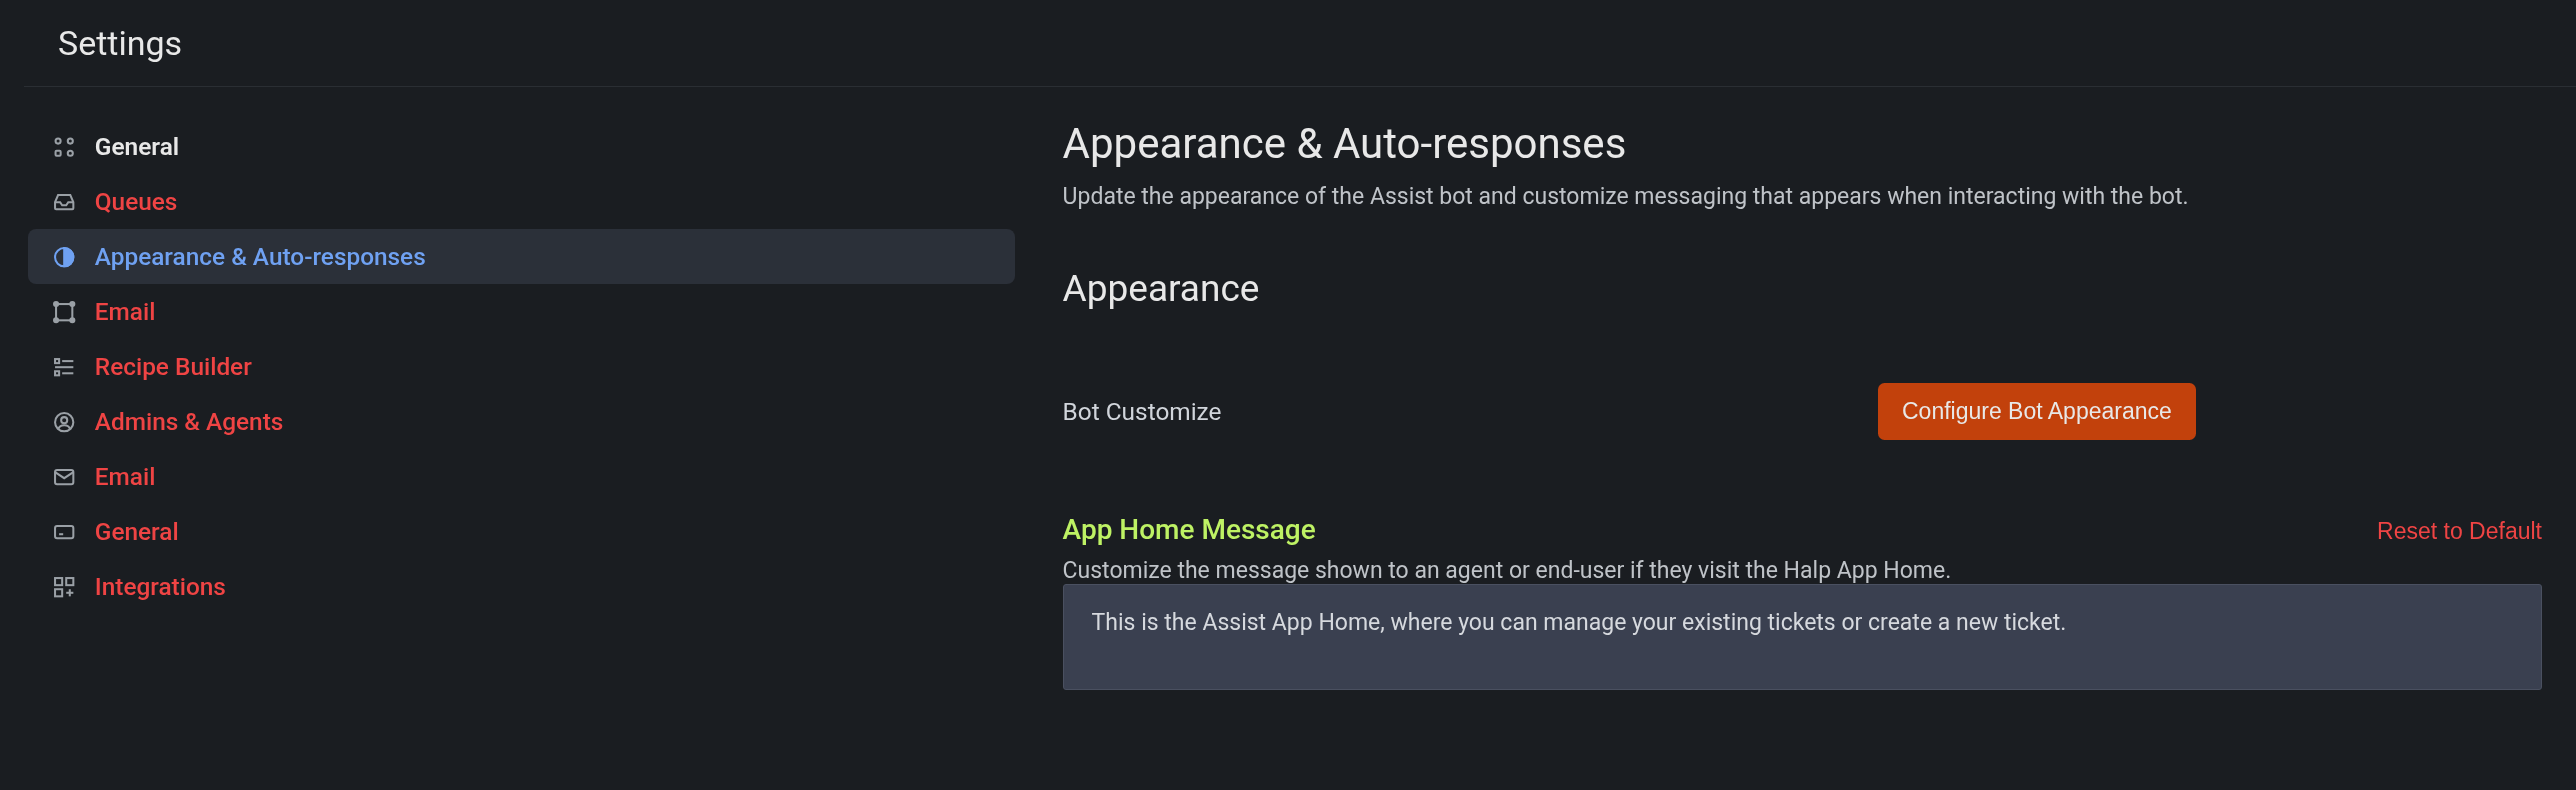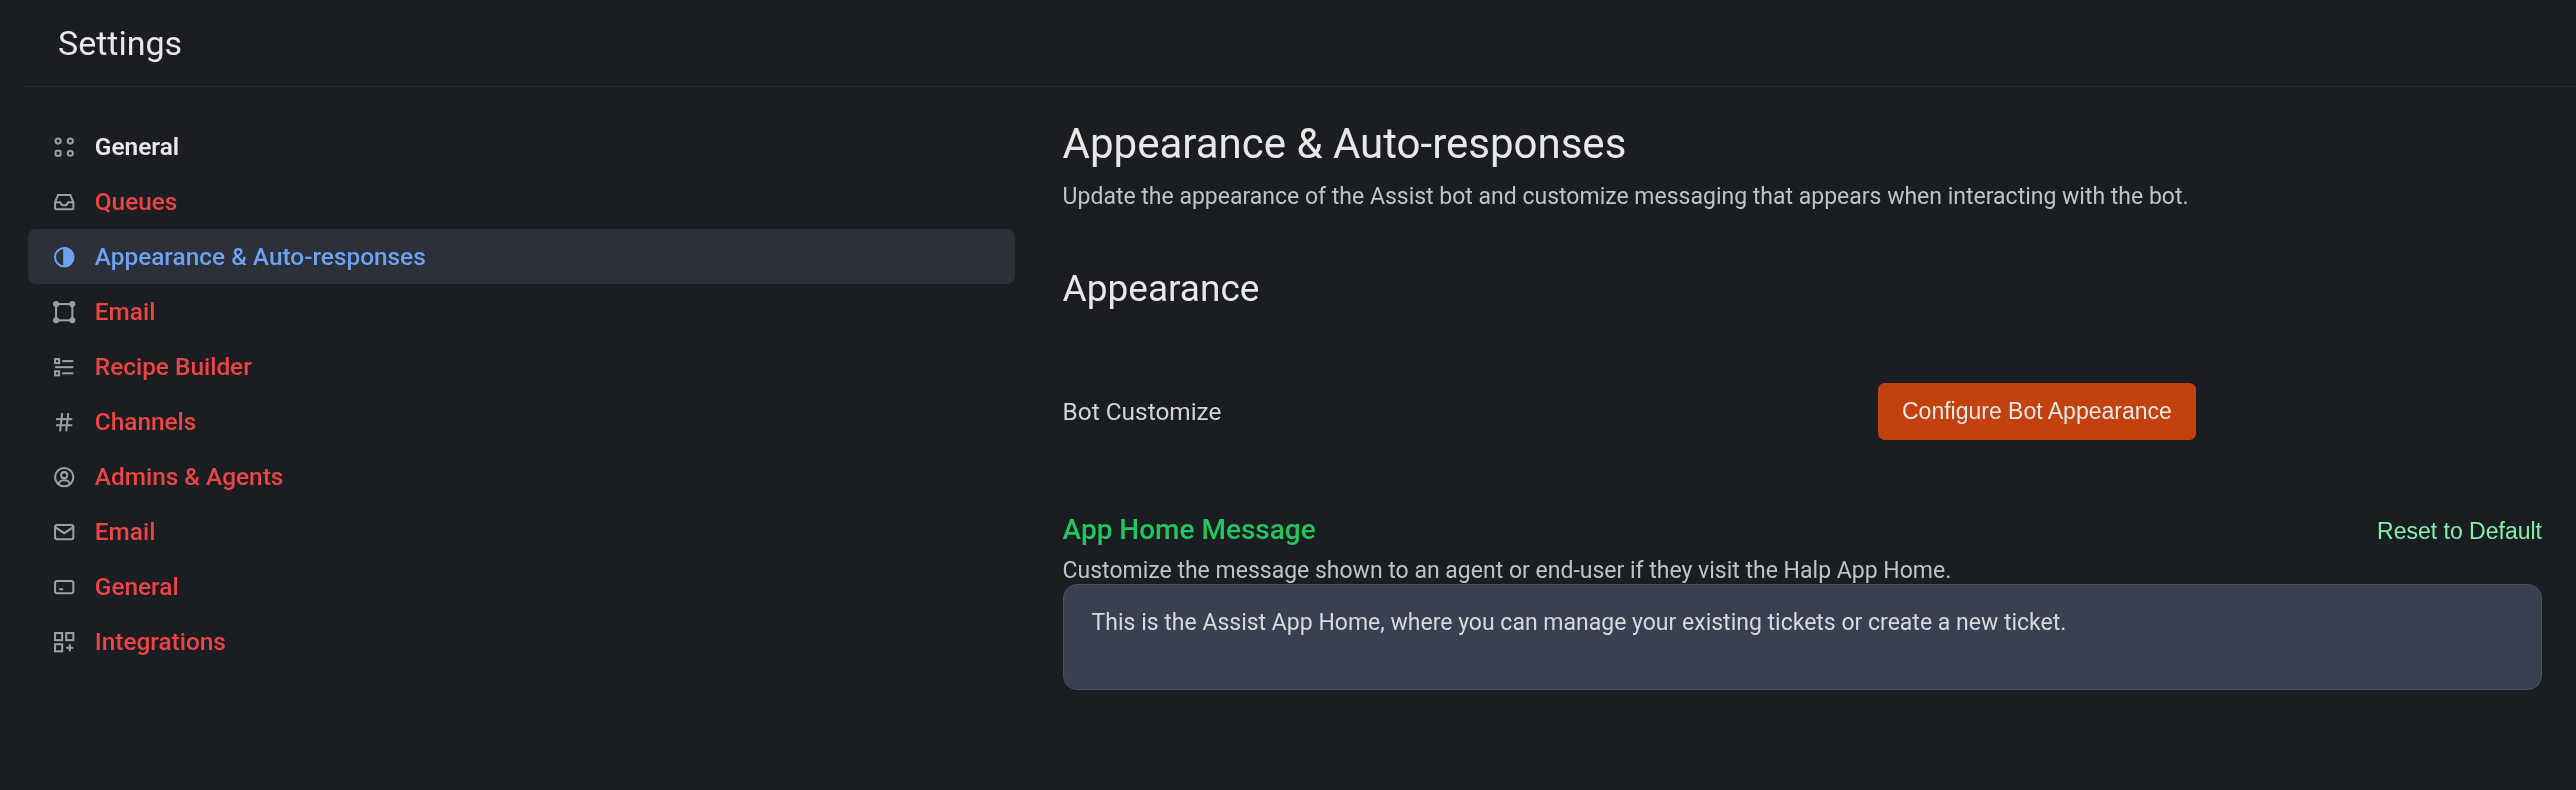--- a/index.html
+++ b/index.html
@@ -100,41 +100,41 @@
     .subsection-row {
       display: flex;
       justify-content: space-between;
       align-items: baseline;
       padding-right: 34px;
       margin-bottom: 11.4px;
     }
     .subsection-title {
       font-size: 28px;
       font-weight: 500;
-      color: #22c55e;
+      color: #bef264;
     }
     .reset-link {
-      color: #86efac;
+      color: #ef4444;
       font-size: 23px;
       cursor: pointer;
       background: none;
       border: none;
     }
     .subsection-desc {
       font-size: 23px;
       color: #bfc3c8;
     }
     .textarea-wrap {
       margin-right: 34px;
     }
     .textarea {
       width: 100%;
       background: #3a4050;
       border: 0.8px solid #4a5060;
-      border-radius: 14px;
+      border-radius: 3px;
       padding: 24.4px 28px;
       color: #d6d9de;
       font-size: 23px;
       font-family: inherit;
       resize: none;
       min-height: 106px;
     }
   </style>
 </head>
 <body>
@@ -197,31 +197,20 @@
             <rect x="3" y="4" width="4" height="4"></rect>
             <line x1="10" y1="6" x2="21" y2="6"></line>
             <rect x="3" y="16" width="4" height="4"></rect>
             <line x1="10" y1="18" x2="21" y2="18"></line>
             <line x1="3" y1="12" x2="21" y2="12"></line>
           </svg>
       </span>
       <span>Recipe Builder</span>
     </div>
 
-    <div class="sidebar-item">
-      <span class="sidebar-icon">
-        <svg viewBox="0 0 24 24" fill="none" stroke="currentColor" stroke-width="2">
-            <line x1="4" y1="9" x2="20" y2="9"></line>
-            <line x1="4" y1="15" x2="20" y2="15"></line>
-            <line x1="10" y1="3" x2="8" y2="21"></line>
-            <line x1="16" y1="3" x2="14" y2="21"></line>
-          </svg>
-      </span>
-      <span>Channels</span>
-    </div>
 
     <div class="sidebar-item">
       <span class="sidebar-icon">
         <svg viewBox="0 0 24 24" fill="none" stroke="currentColor" stroke-width="2">
             <circle cx="12" cy="12" r="9"></circle>
             <circle cx="12" cy="10" r="3"></circle>
             <path d="M6 19c1-3 4-4 6-4s5 1 6 4"></path>
           </svg>
       </span>
       <span>Admins &amp; Agents</span>

